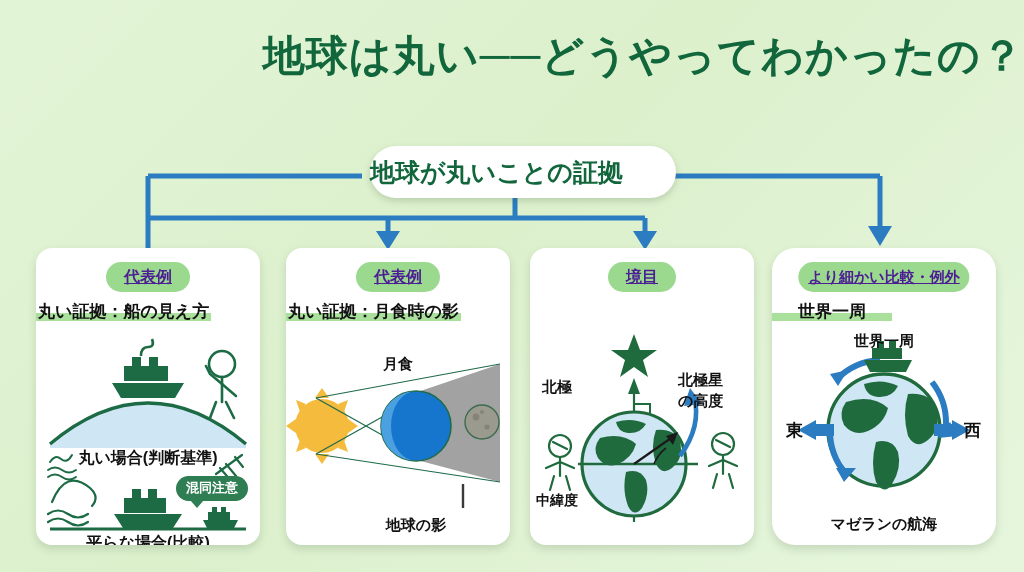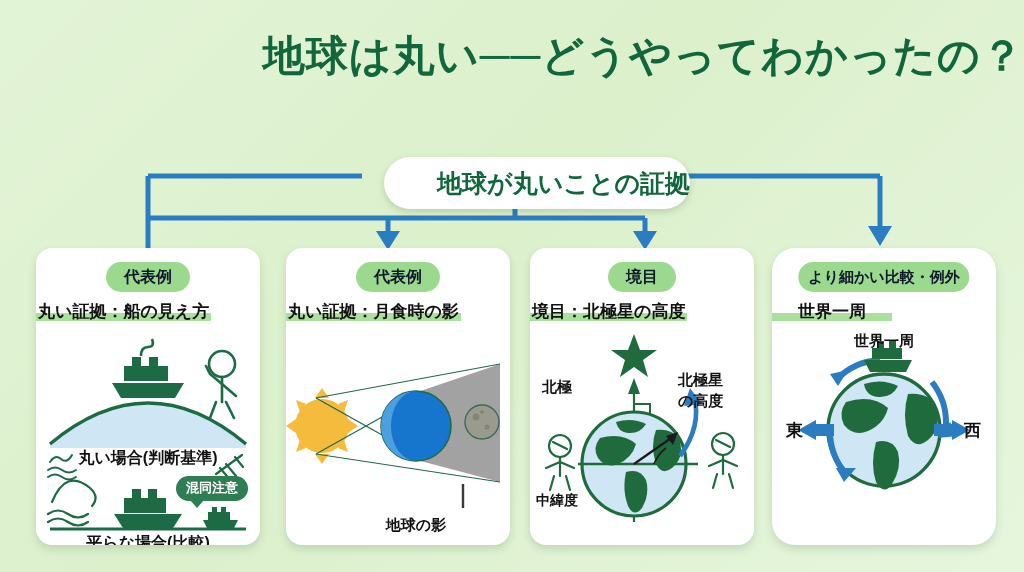--- a/index.html
+++ b/index.html
@@ -40,32 +40,31 @@
     position: absolute;
     left: 0; top: 0;
     width: 1024px;
     height: 572px;
     pointer-events: none;
   }
 
   
   .root-node {
     position: absolute;
-    left: 384px;
+    left: 370px;
     top: 146px;
     width: 306px;
     height: 52px;
     background: #ffffff;
     border-radius: 26px;
     box-shadow: 0 3px 7px rgba(60,90,60,.22);
     display: flex;
     align-items: center;
-    justify-content: flex-end;
+    justify-content: flex-start;
     z-index: 4;
-    margin-top: 11px;
   }
   .root-node .root-label {
     font-size: 25px;
     font-weight: bold;
     color: #11663c;
     white-space: nowrap;
   }
 
   
   .card {
@@ -94,21 +93,22 @@
     background: #9bd98e;
     display: flex;
     align-items: center;
     justify-content: center;
     padding: 0 18px;
     white-space: nowrap;
   }
   .badge-label {
     font-size: 16px;
     font-weight: bold;
-    color: #0f172a;
+    color: #4c1d95;
+    text-decoration: underline;
   }
   #card-4 .badge { padding: 0 10px; }
   #card-4 .badge-label { font-size: 15px; }
 
   .card-heading {
     position: absolute;
     left: 0;
     top: 52px;
     width: 224px;
     text-align: left;
@@ -313,29 +313,27 @@
           <circle cx="196" cy="96" r="17" fill="#9a9a8e" stroke="#3b6b50" stroke-width="1.4"></circle>
           <circle cx="190" cy="91" r="3.4" fill="#848478"></circle>
           <circle cx="201" cy="101" r="2.6" fill="#848478"></circle>
           <circle cx="196" cy="86" r="2" fill="#848478"></circle>
         </g>
 
         <line x1="177" y1="158" x2="177" y2="182" stroke="#3a3a3a" stroke-width="2.4"></line>
       </svg>
     </div>
 
+    <div class="cap" style="left:0;width:224px;text-align:center;top:107px;font-size:15px;">月食</div>
     <div class="cap" style="left:0;width:260px;text-align:center;top:268px;font-size:15px;">地球の影</div>
   </div>
 
   <div class="card" id="card-3">
     <div class="badge">
       <span class="badge-label">境目</span>
-    </div>
-    <div class="card-heading">
-      <span class="htext">境目：北極星の高度</span>
     </div>
 
     <div class="illus">
       <svg viewBox="0 0 224 219" width="224" height="219">
 
         <polygon points="104,8 110,24 127,24 113,34 118,51 104,41 90,51 95,34 81,24 98,24" fill="#1f6b3e"></polygon>
 
         <g stroke="#1f6b3e" stroke-width="2.2" fill="none">
           <line x1="104" y1="196" x2="104" y2="62"></line>
           <polygon points="104,52 110,68 98,68" fill="#1f6b3e" stroke="none"></polygon>
@@ -435,15 +433,16 @@
         <g fill="#2b7cc0">
           <rect x="162" y="98" width="22" height="12"></rect>
           <polygon points="198,104 180,94 180,114"></polygon>
         </g>
       </svg>
     </div>
 
     <div class="cap" style="left:0;width:224px;text-align:center;top:84px;font-size:15px;">世界一周</div>
     <div class="cap" style="left:14px;top:171px;font-size:17px;">東</div>
     <div class="cap" style="left:192px;top:171px;font-size:17px;">西</div>
+    <div class="cap" style="left:0;width:224px;text-align:center;top:267px;font-size:15px;">マゼランの航海</div>
   </div>
 
 </div>
 
 </body></html>

